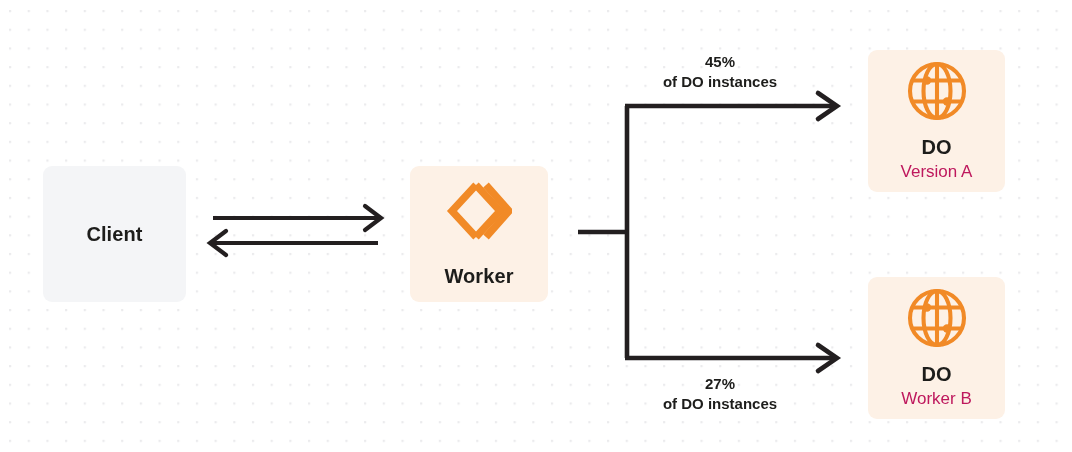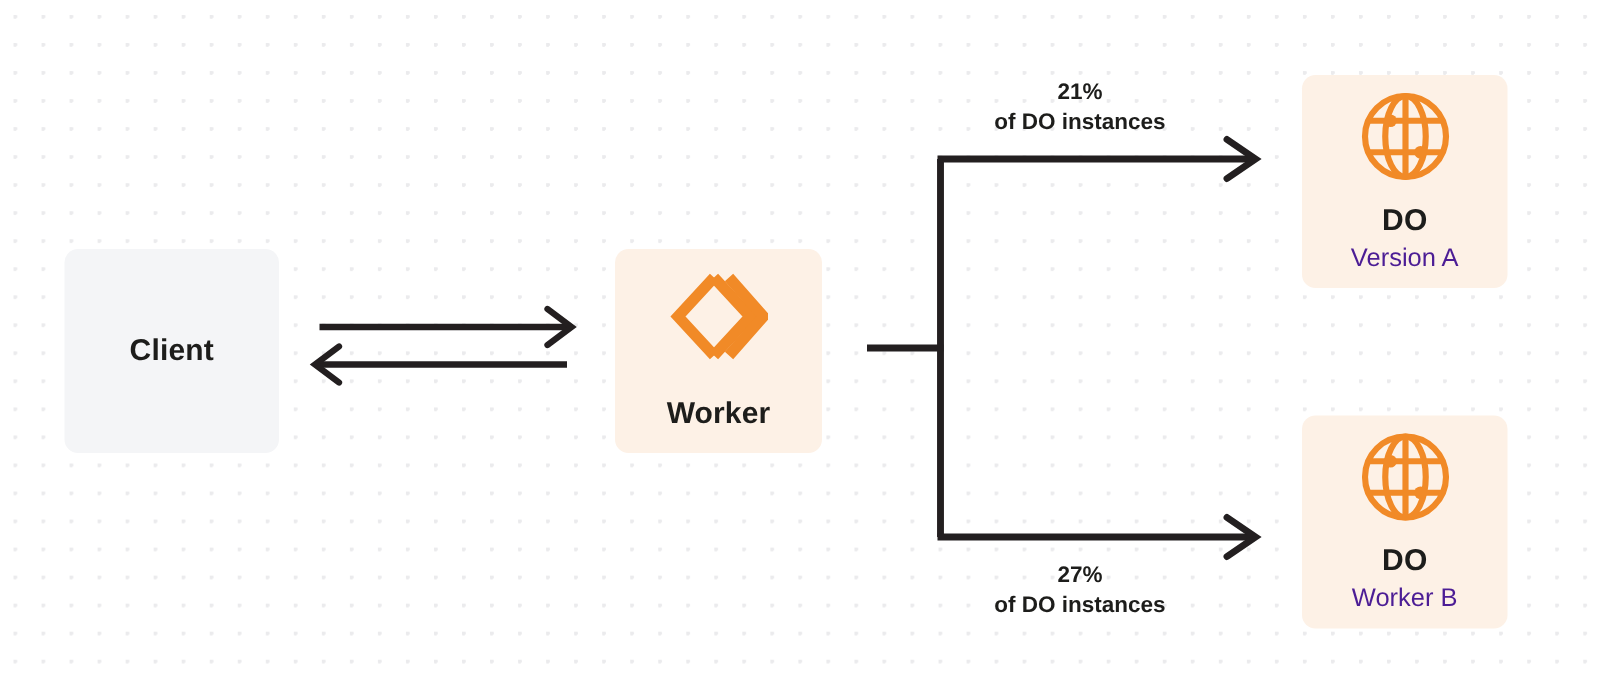--- a/index.html
+++ b/index.html
@@ -83,21 +83,21 @@
     font-weight: bold;
     color: #1d1d1b;
     letter-spacing: 0.1px;
     line-height: 1.2;
     text-align: right;
   }
 
   .node-sublabel {
     font-size: 17px;
     font-weight: normal;
-    color: #4c1d95;
+    color: #be185d;
     line-height: 1.25;
     margin-top: 2px;
   }
 
   .icon-wrap {
     display: block;
     line-height: 0;
   }
 
   .worker-icon-wrap { margin-bottom: 22px; }
@@ -212,21 +212,21 @@
         </g>
         <circle cx="21" cy="20.5" r="4.2" fill="#f18a27"></circle>
         <circle cx="41" cy="41.5" r="4.2" fill="#f18a27"></circle>
       </svg>
     </span>
     <span class="node-label">DO</span>
     <span class="node-sublabel">Worker B</span>
   </div>
 
   <div class="edge-caption caption-top">
-    <span class="caption-pct">21%</span>
+    <span class="caption-pct">45%</span>
     <span class="caption-sub">of DO instances</span>
   </div>
 
   <div class="edge-caption caption-bottom">
     <span class="caption-pct">27%</span>
     <span class="caption-sub">of DO instances</span>
   </div>
 
 </div>
 

